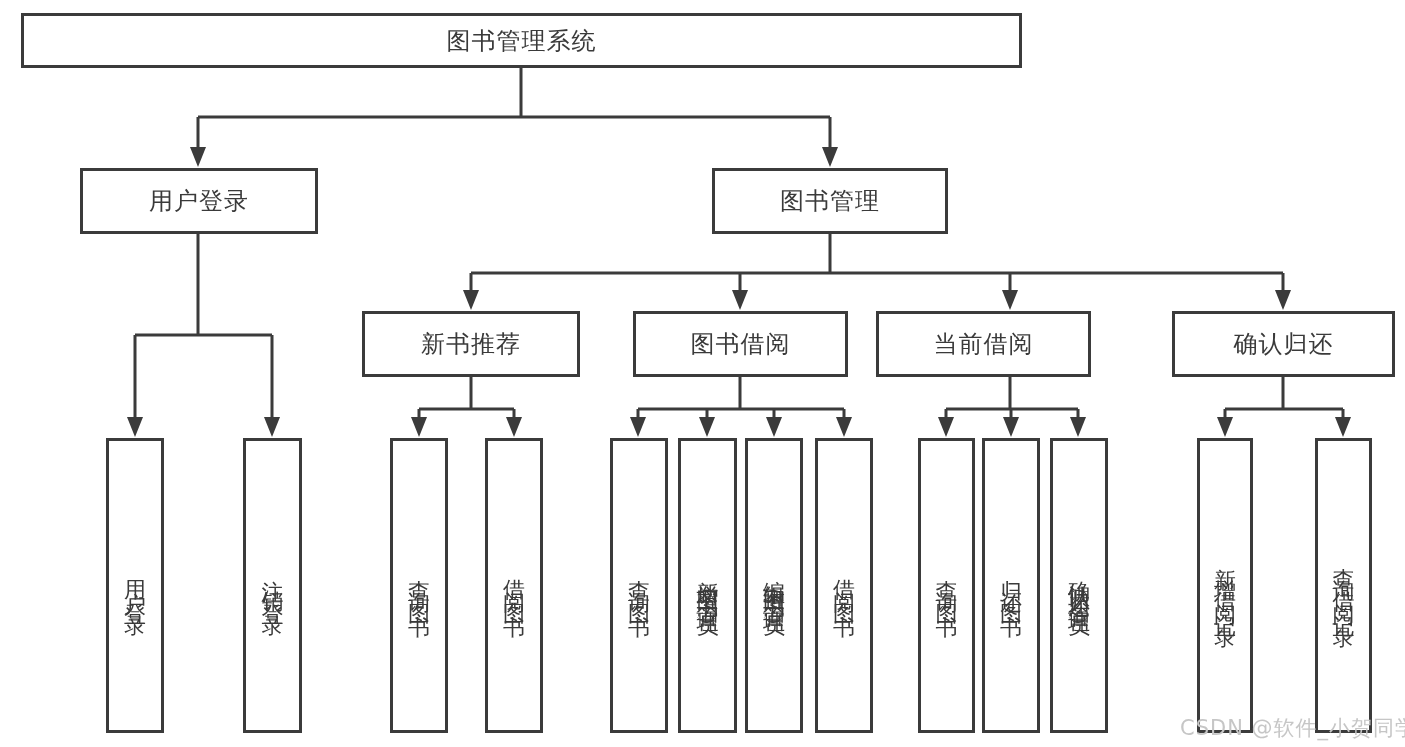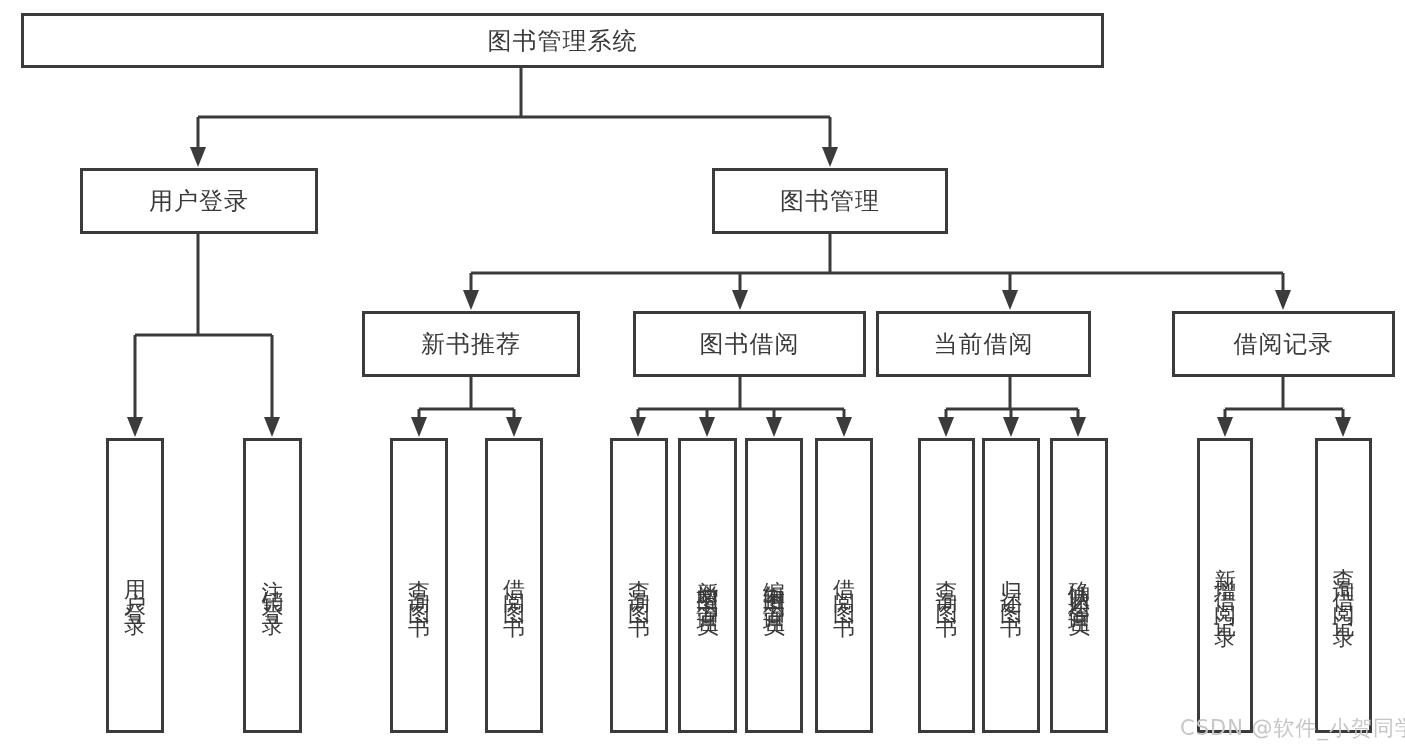--- a/index.html
+++ b/index.html
@@ -59,29 +59,29 @@
       <polygon points="766,417 782,417 774,437"></polygon>
       <polygon points="836,417 852,417 844,437"></polygon>
       <polygon points="938,417 954,417 946,437"></polygon>
       <polygon points="1003,417 1019,417 1011,437"></polygon>
       <polygon points="1070,417 1086,417 1078,437"></polygon>
       <polygon points="1217,417 1233,417 1225,437"></polygon>
       <polygon points="1335,417 1351,417 1343,437"></polygon>
     </g>
   </svg>
 
-  <div class="node h" style="left:21px;top:13px;width:1083px;height:55px">图书管理系统</div>
+  <div class="node h" style="left:21px;top:13px;width:1001px;height:55px">图书管理系统</div>
 
   <div class="node h" style="left:80px;top:168px;width:238px;height:66px">用户登录</div>
   <div class="node h" style="left:362px;top:311px;width:218px;height:66px">新书推荐</div>
 
   <div class="node h" style="left:712px;top:168px;width:236px;height:66px">图书管理</div>
-  <div class="node h" style="left:633px;top:311px;width:233px;height:66px">图书借阅</div>
+  <div class="node h" style="left:633px;top:311px;width:215px;height:66px">图书借阅</div>
   <div class="node h" style="left:876px;top:311px;width:215px;height:66px">当前借阅</div>
-  <div class="node h" style="left:1172px;top:311px;width:223px;height:66px">借阅记录</div>
+  <div class="node h" style="left:1172px;top:311px;width:223px;height:66px">确认归还</div>
 
   <div class="node v" style="left:106px;top:438px;width:58px;height:295px">用户登录</div>
   <div class="node v" style="left:243px;top:438px;width:59px;height:295px">注销登录</div>
 
   <div class="node v" style="left:390px;top:438px;width:58px;height:295px">查询图书</div>
   <div class="node v" style="left:485px;top:438px;width:58px;height:295px">借阅图书</div>
 
   <div class="node v" style="left:610px;top:438px;width:58px;height:295px">查询图书</div>
   <div class="node v tight" style="left:678px;top:438px;width:59px;height:295px">新增图书（管理员）</div>
   <div class="node v tight" style="left:745px;top:438px;width:58px;height:295px">编辑图书（管理员）</div>

